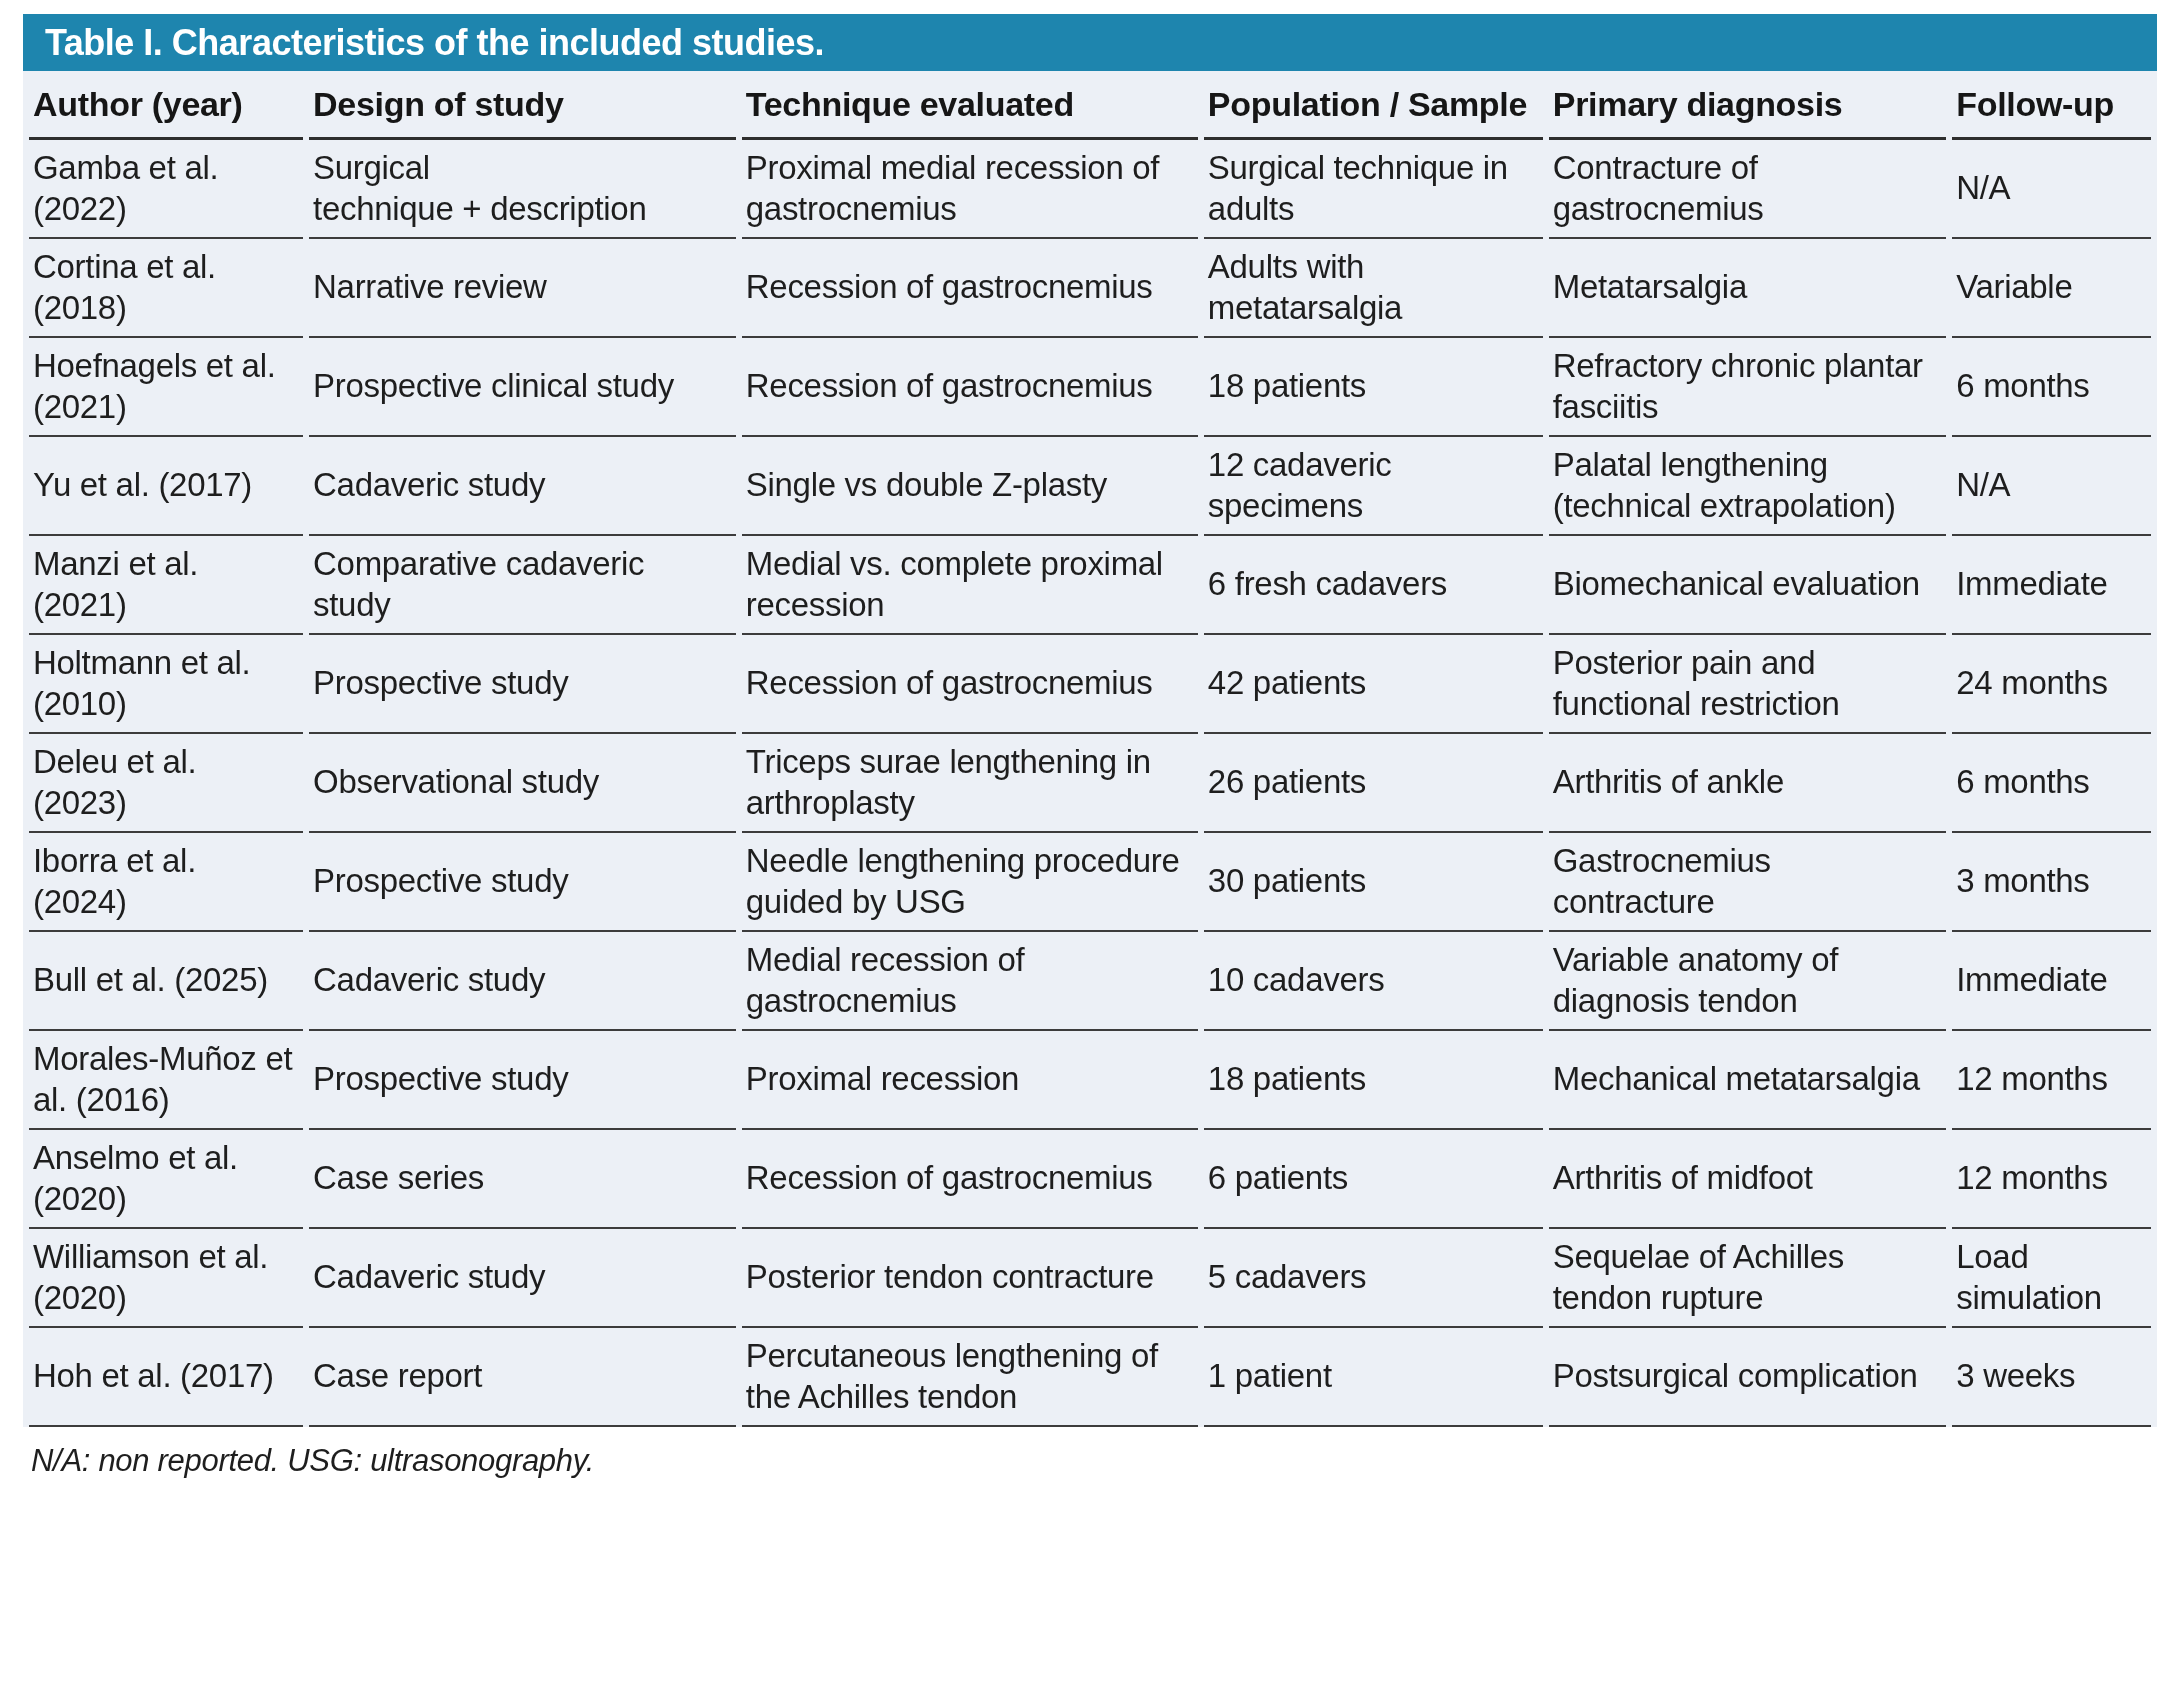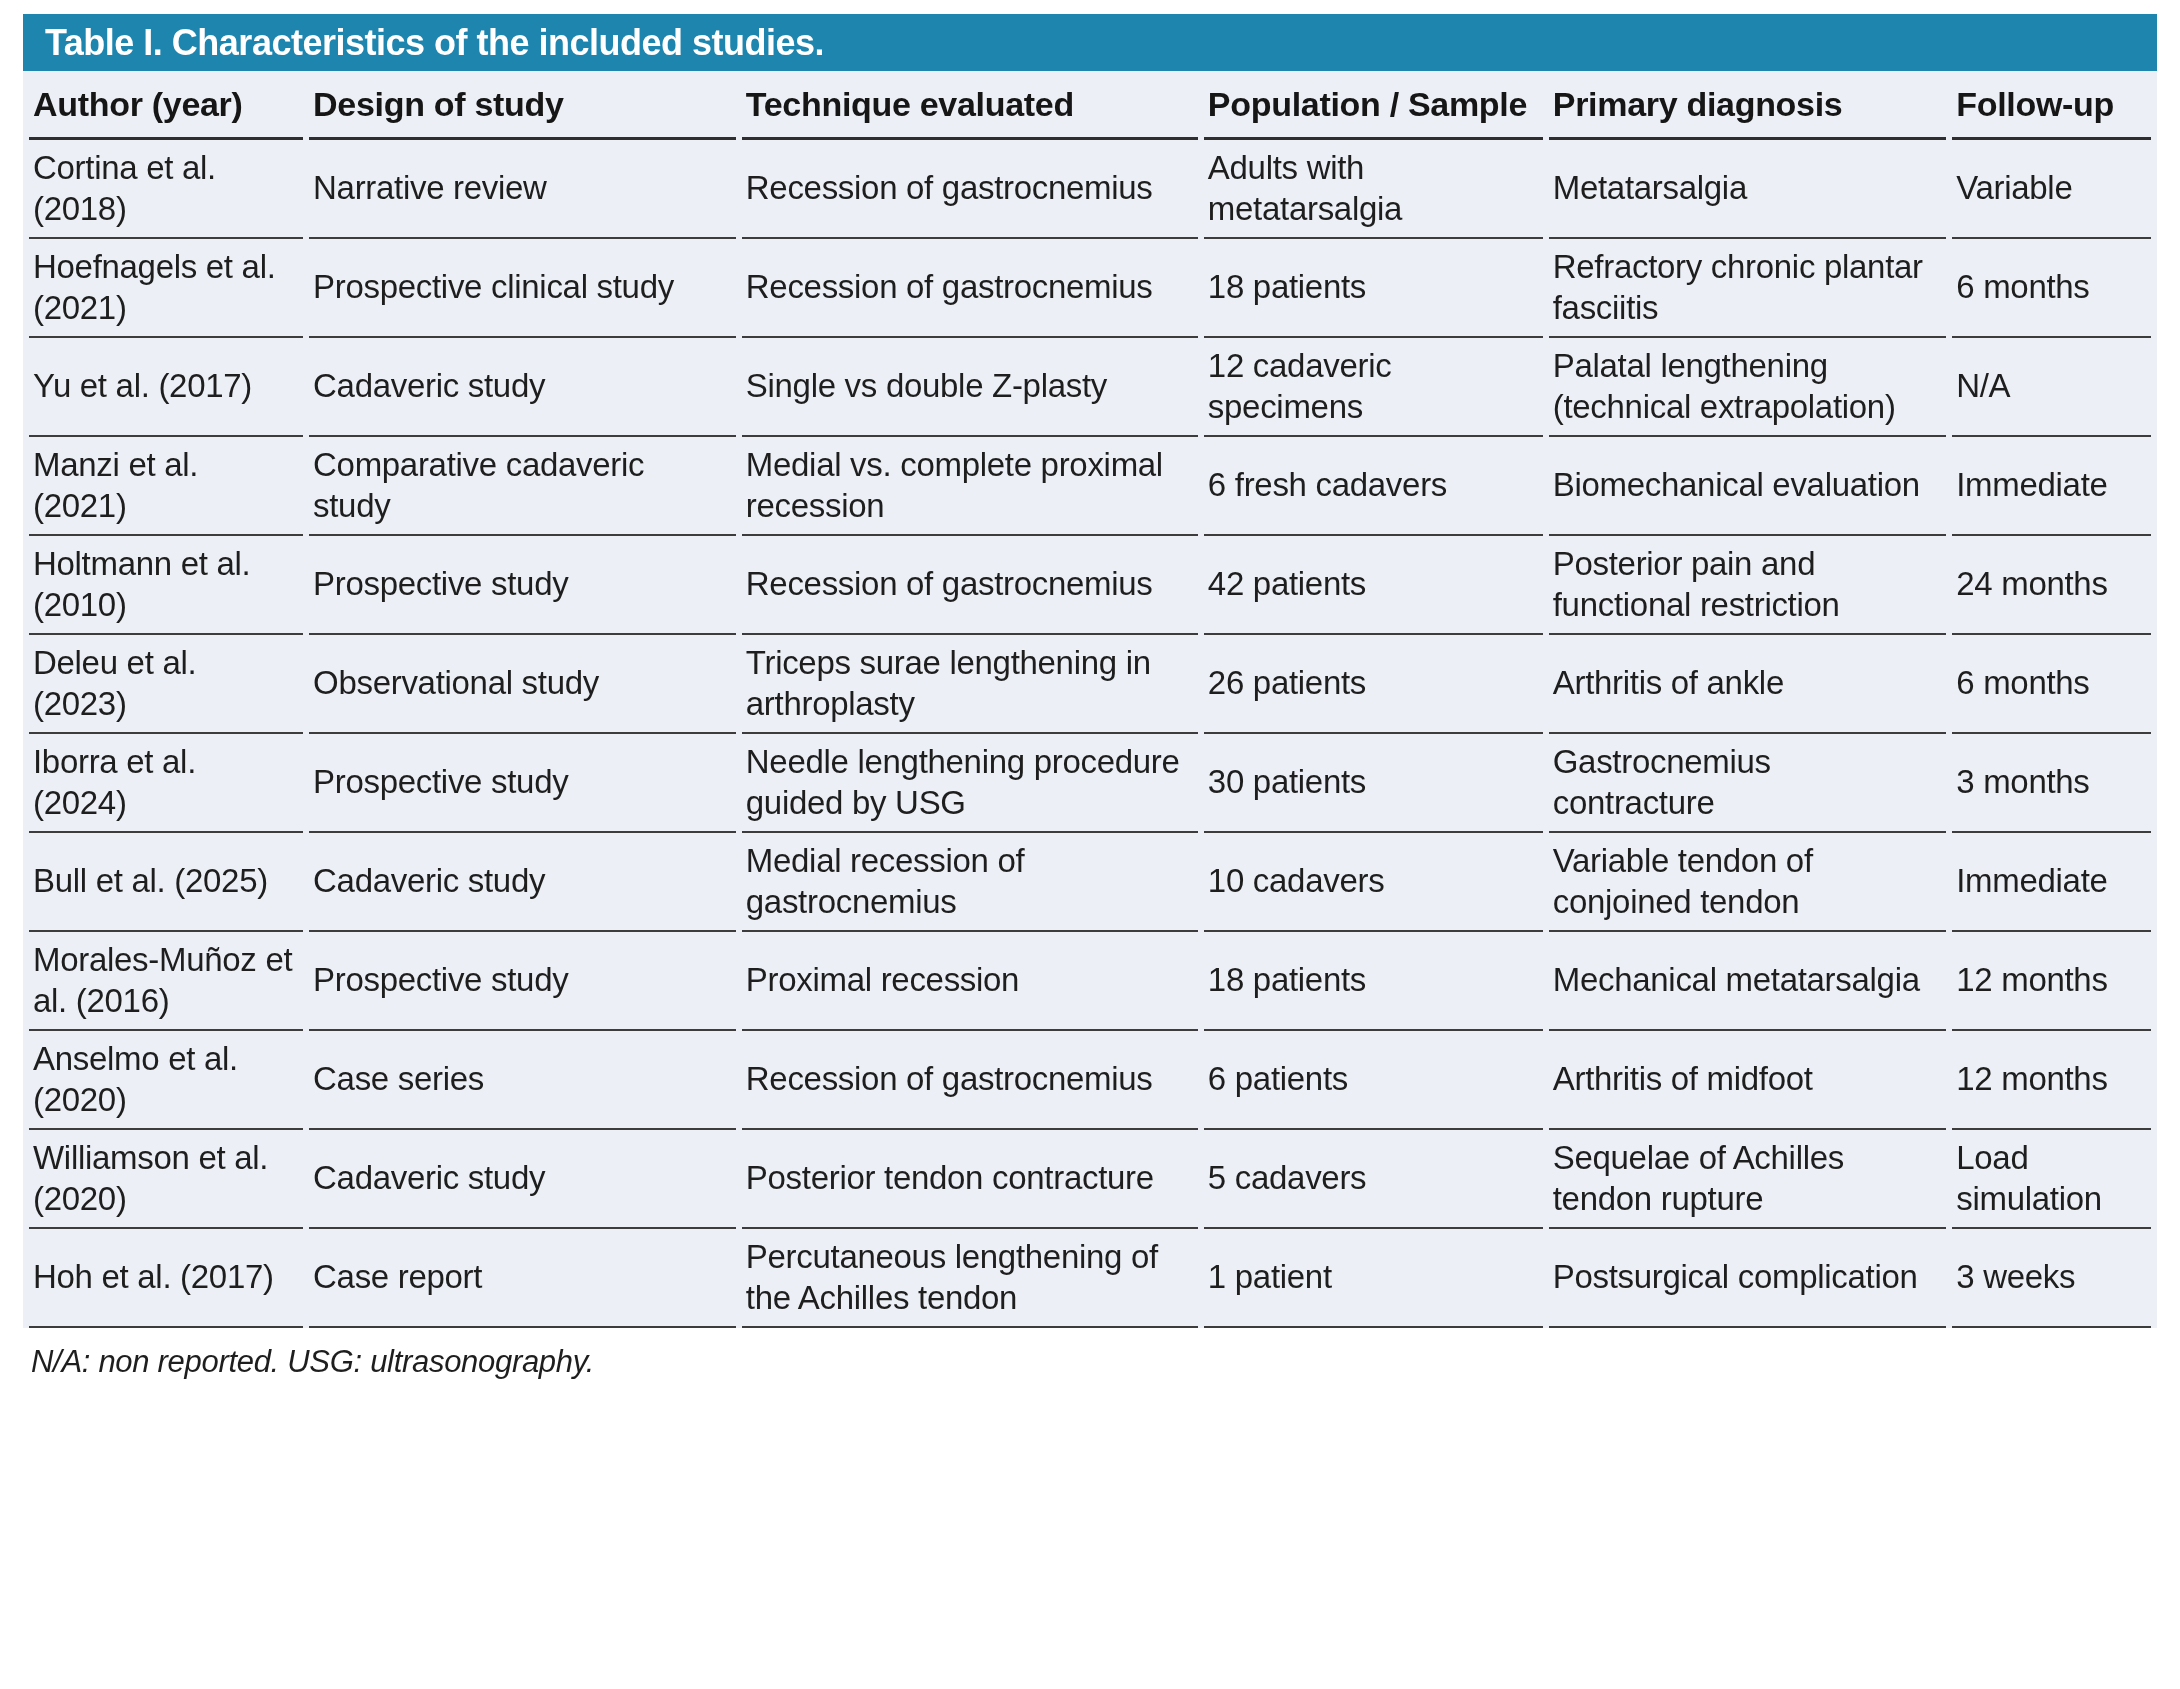--- a/index.html
+++ b/index.html
@@ -90,20 +90,29 @@
           <th>Author (year)</th>
           <th>Design of study</th>
           <th>Technique evaluated</th>
           <th>Population / Sample</th>
           <th>Primary diagnosis</th>
           <th>Follow-up</th>
         </tr>
     </thead>
     <tbody id="body-rows">
         <tr>
+          <td>Gamba et al. (2022)</td>
+          <td>Surgical
+technique + description</td>
+          <td>Proximal medial recession of gastrocnemius</td>
+          <td>Surgical technique in adults</td>
+          <td>Contracture of gastrocnemius</td>
+          <td>N/A</td>
+        </tr>
+        <tr>
           <td>Cortina et al. (2018)</td>
           <td>Narrative review</td>
           <td>Recession of gastrocnemius</td>
           <td>Adults with metatarsalgia</td>
           <td>Metatarsalgia</td>
           <td>Variable</td>
         </tr>
         <tr>
           <td>Hoefnagels et al. (2021)</td>
           <td>Prospective clinical study</td>
@@ -150,21 +159,21 @@
           <td>Needle lengthening procedure guided by USG</td>
           <td>30 patients</td>
           <td>Gastrocnemius contracture</td>
           <td>3 months</td>
         </tr>
         <tr>
           <td>Bull et al. (2025)</td>
           <td>Cadaveric study</td>
           <td>Medial recession of gastrocnemius</td>
           <td>10 cadavers</td>
-          <td>Variable tendon of conjoined tendon</td>
+          <td>Variable anatomy of diagnosis tendon</td>
           <td>Immediate</td>
         </tr>
         <tr>
           <td>Morales-Muñoz et al. (2016)</td>
           <td>Prospective study</td>
           <td>Proximal recession</td>
           <td>18 patients</td>
           <td>Mechanical metatarsalgia</td>
           <td>12 months</td>
         </tr>

